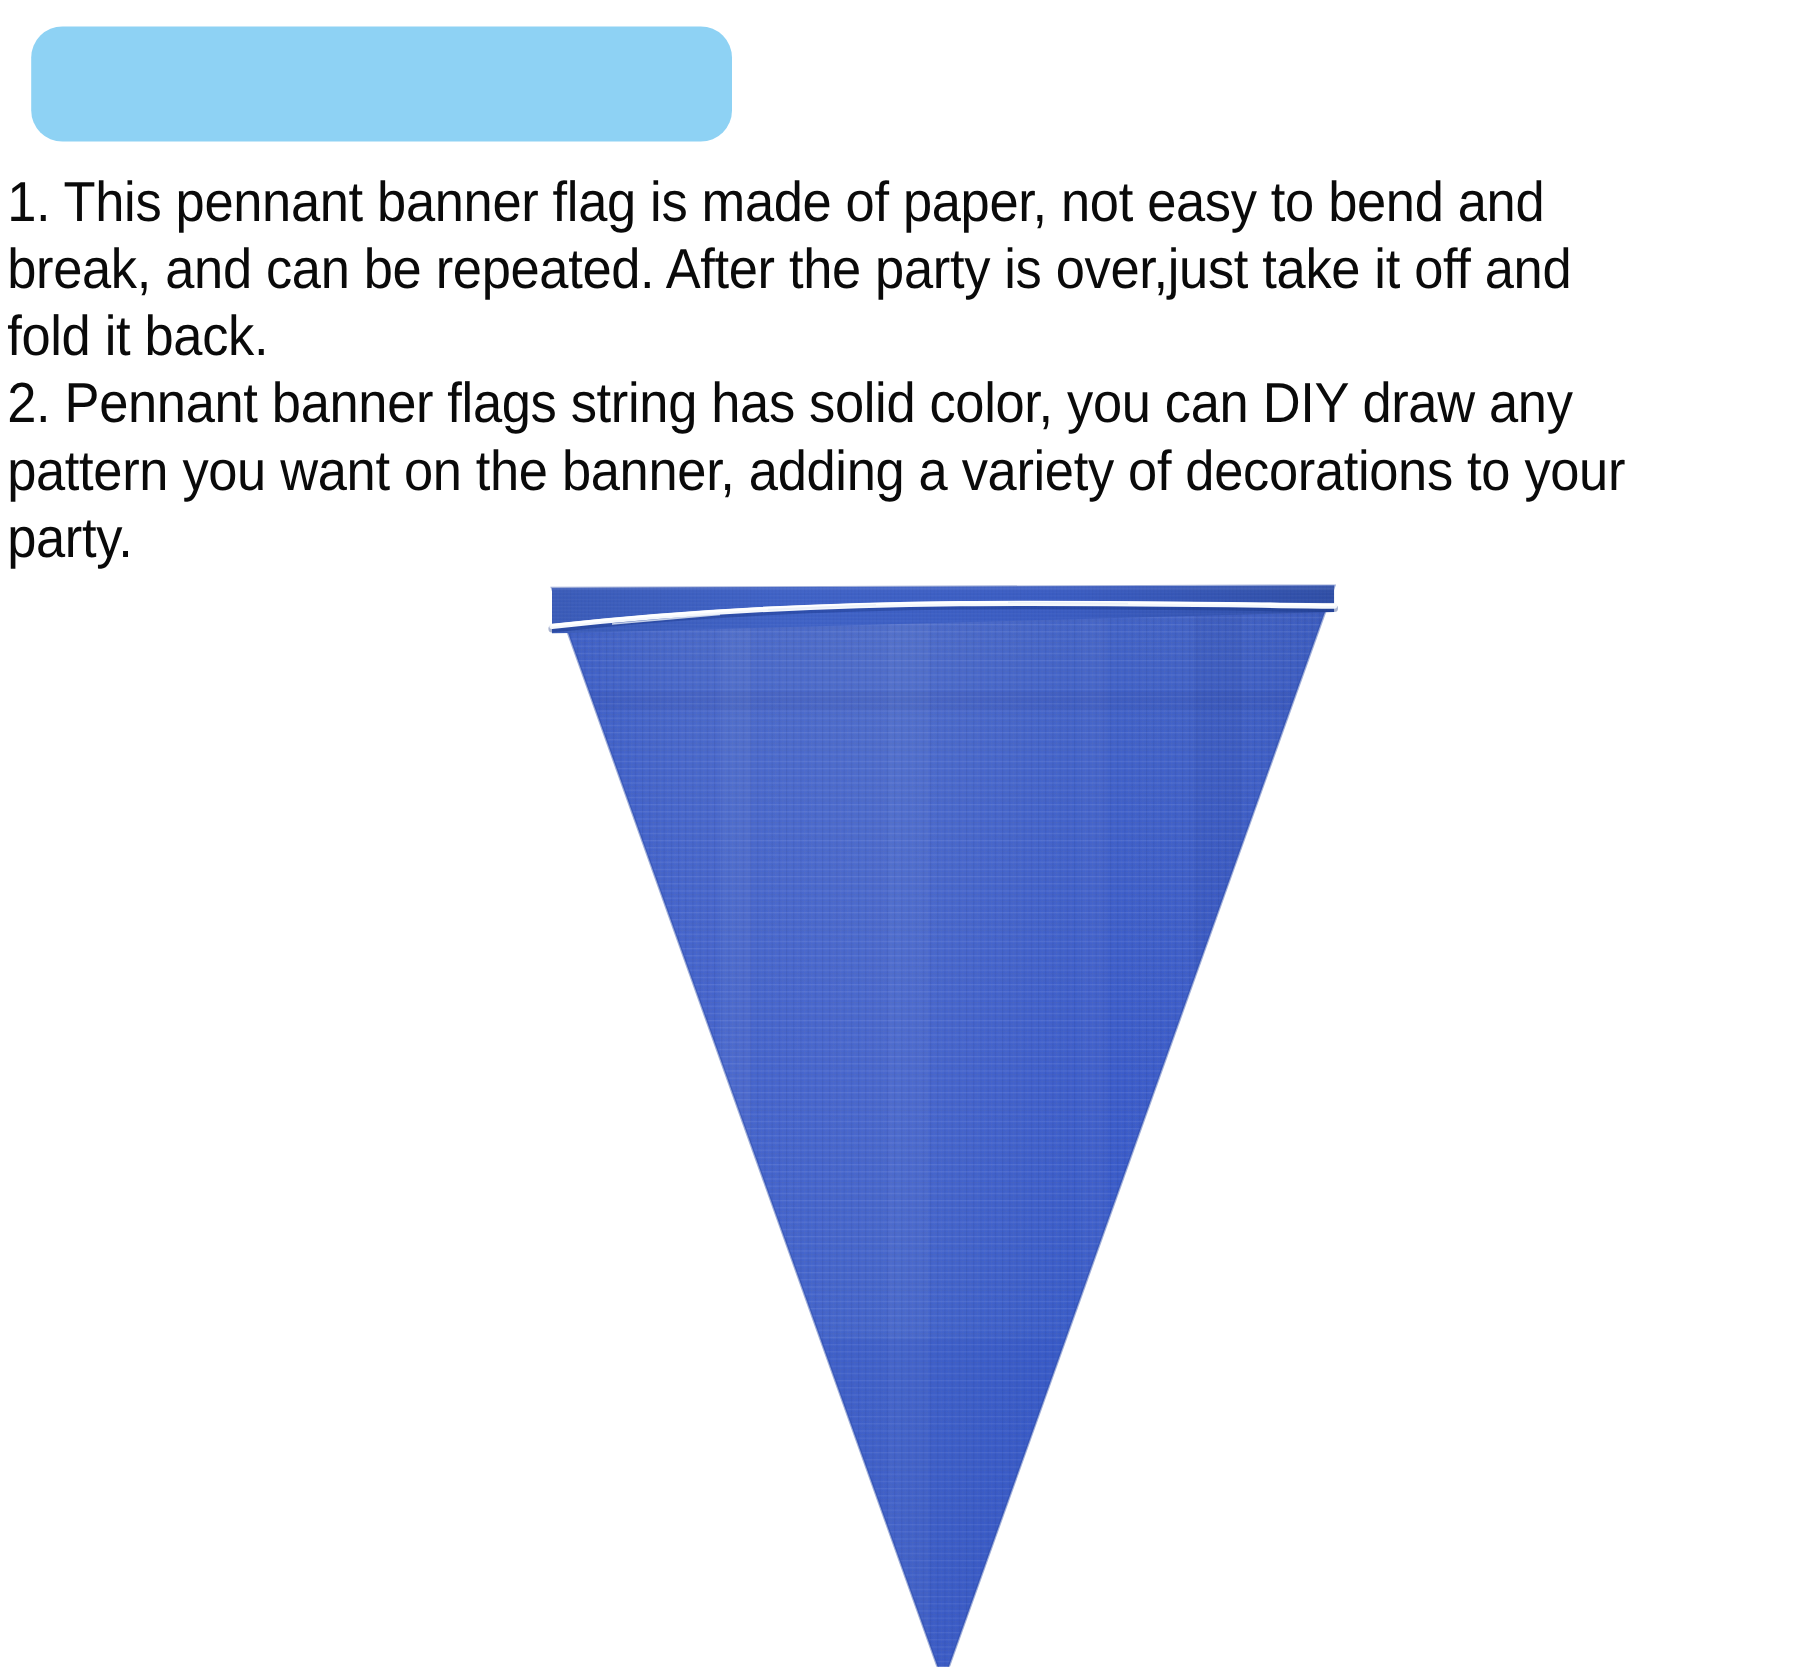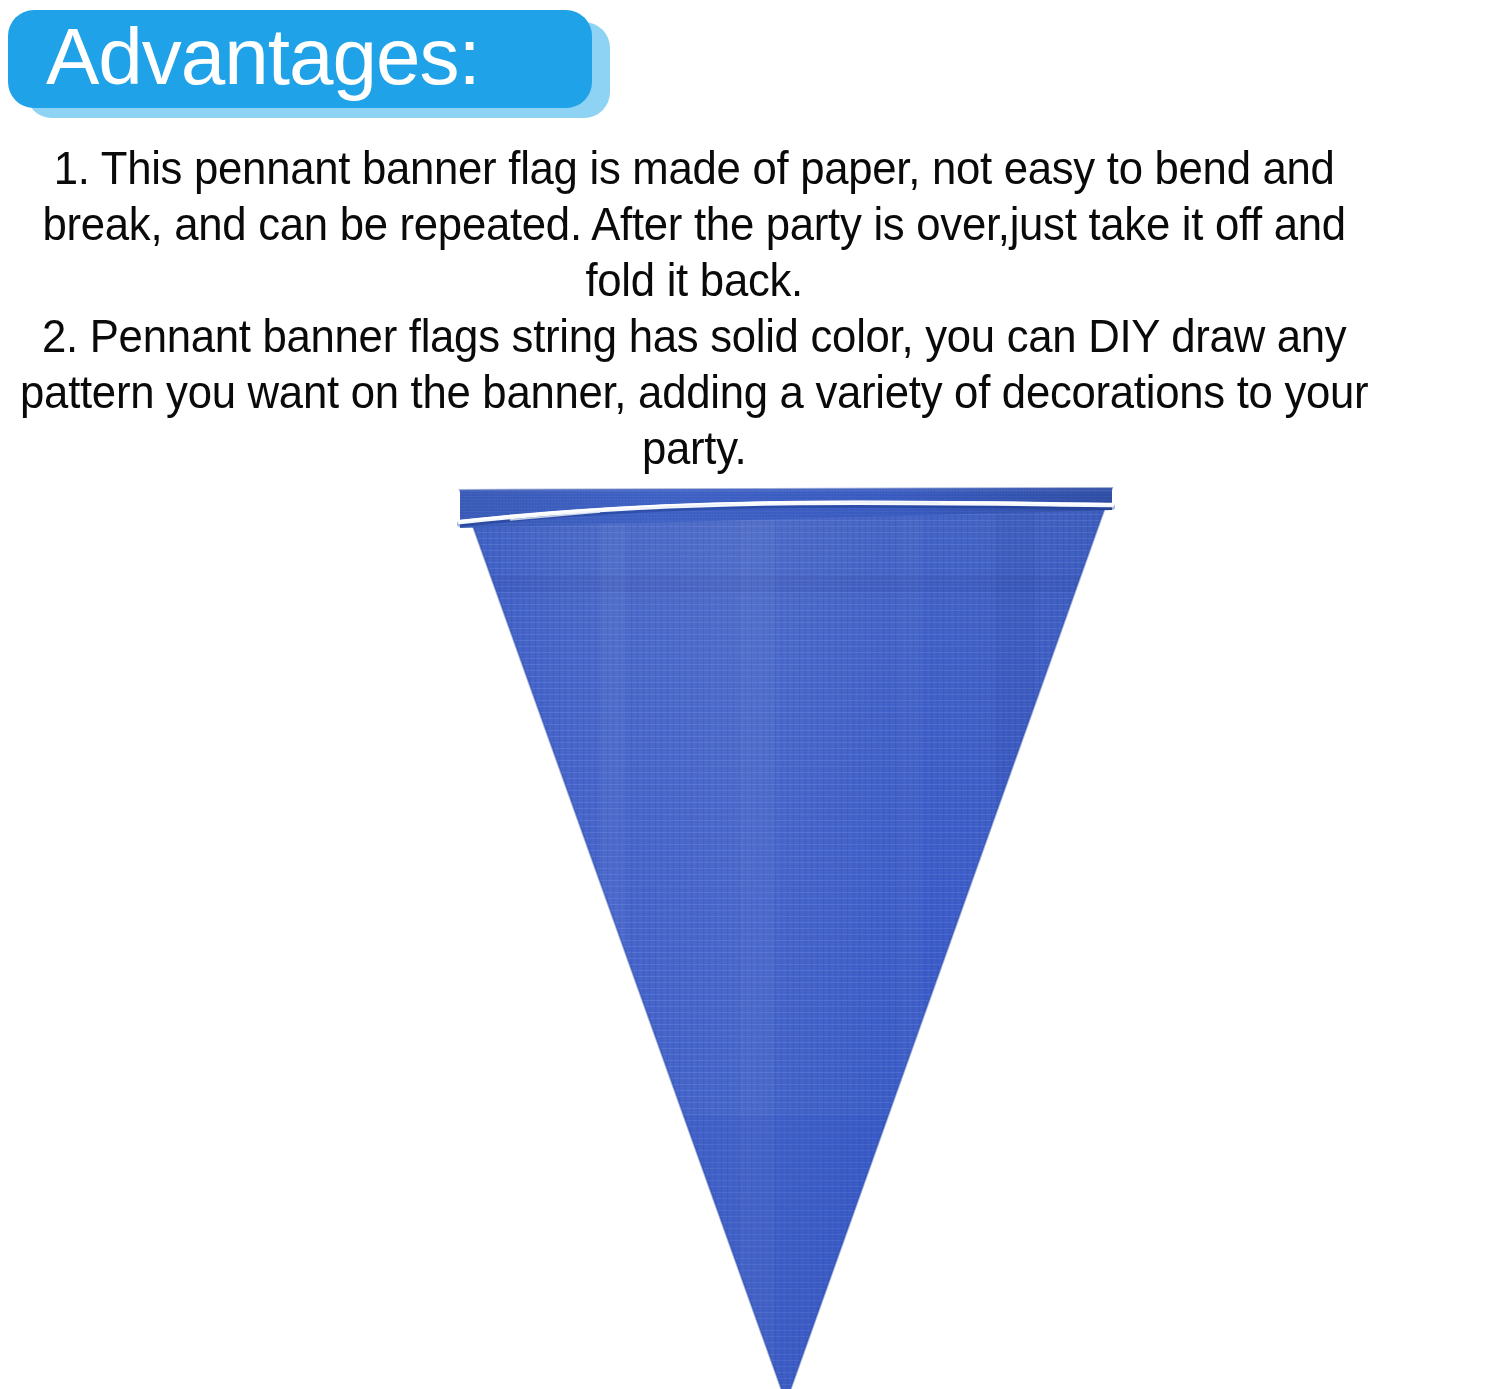--- a/index.html
+++ b/index.html
@@ -56,21 +56,20 @@
     white-space: nowrap;
     margin-top: -4px;
   }
 
   
   #description-block {
     position: absolute;
     left: 6px;
     top: 140px;
     width: 1480px;
-    text-align: center;
   }
   .desc-paragraph {
     color: #0a0a0a;
     font-family: "Liberation Sans Narrow", "Liberation Sans", sans-serif;
     font-size: 47px;
     line-height: 56px;
     font-weight: 400;
     letter-spacing: -0.3px;
     margin: 0;
     transform: scaleX(0.93);
@@ -94,23 +93,20 @@
     display: block;
     width: 1500px;
     height: 1389px;
   }
 </style>
 </head>
 <body>
 
 <div id="header-area">
   <div id="advantages-badge-shadow"></div>
-  <div id="advantages-badge">
-    <span id="advantages-title">Advantages:</span>
-  </div>
 </div>
 
 <div id="description-block">
   <p class="desc-paragraph" id="desc-paragraph-1">1. This pennant banner flag is made of paper, not easy to bend and break, and can be repeated. After the party is over,just take it off and fold it back.</p>
   <p class="desc-paragraph" id="desc-paragraph-2">2. Pennant banner flags string has solid color, you can DIY draw any pattern you want on the banner, adding a variety of decorations to your party.</p>
 </div>
 
 <figure id="pennant-flag-figure">
   <svg id="pennant-flag-svg" viewBox="0 0 1500 1389" xmlns="http://www.w3.org/2000/svg">
     <defs>

